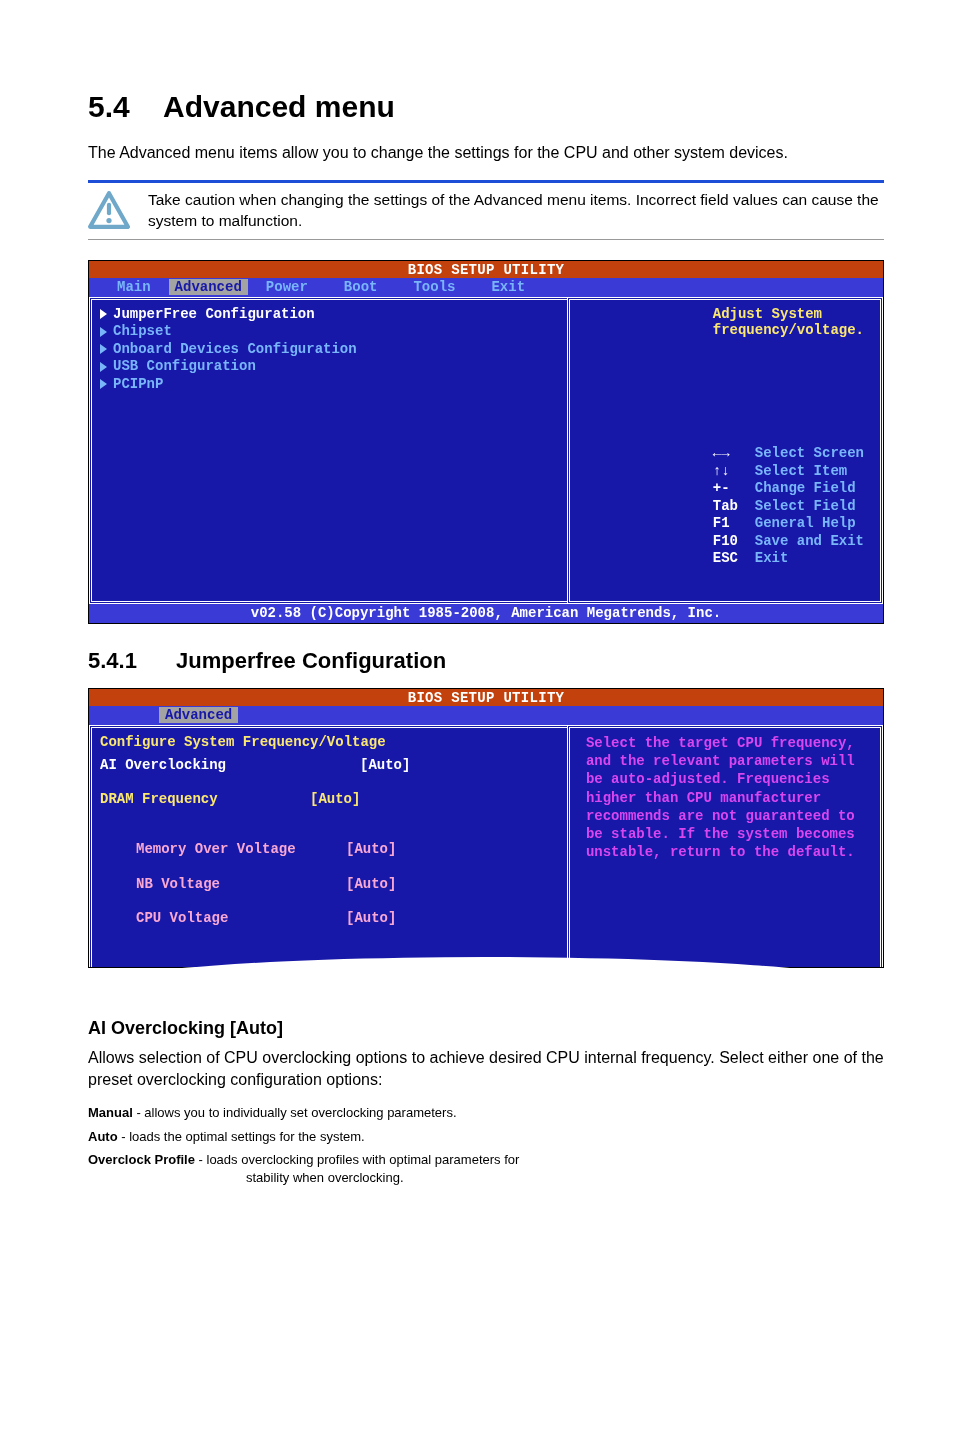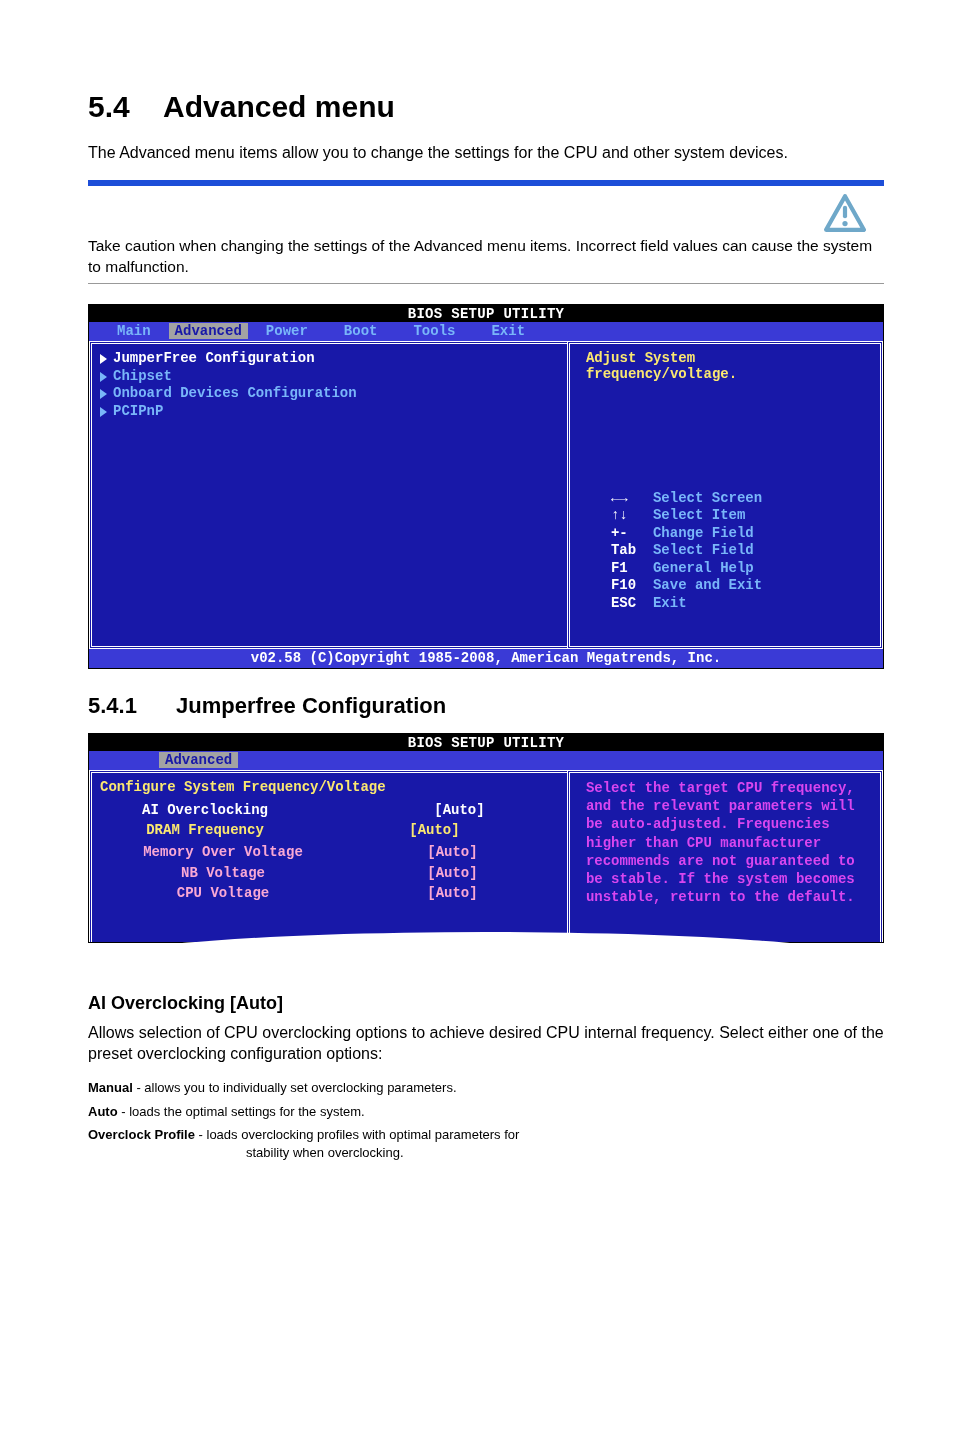--- a/index.html
+++ b/index.html
@@ -18,26 +18,25 @@
     font-weight: bold;
     margin: 0 0 18px 0;
   }
   p.intro {
     font-size: 16px;
     line-height: 1.35;
     margin: 0 0 16px 0;
   }
   .note-box {
     display: flex;
-    align-items: flex-end;
-    border-top: 6px solid #1d4ed8;
+    align-items: center;
+    border-top: 3px solid #1d4ed8;
     border-bottom: 1px solid #999;
     padding: 6px 0;
     margin-bottom: 20px;
-    flex-direction: column;
   }
   .note-icon {
     width: 42px;
     flex-shrink: 0;
     margin-right: 18px;
     margin-top: 2px;
   }
   .note-text {
     font-size: 15.5px;
     line-height: 1.35;
@@ -47,21 +46,21 @@
   .bios-screen {
     font-family: "Courier New", monospace;
     font-size: 14px;
     font-weight: bold;
     color: #fff;
     background: #1818a8;
     border: 1px solid #000;
     margin-bottom: 24px;
   }
   .bios-titlebar {
-    background: #000000;
+    background: #c2410c;
     text-align: center;
     color: #fff;
     padding: 1px 0 0 0;
     font-size: 14px;
     letter-spacing: 0.3px;
   }
   .bios-menubar {
     background: #3a3ad6;
     display: flex;
     justify-content: flex-start;
@@ -88,20 +87,21 @@
     padding: 6px 8px 90px 8px;
   }
   .bios-right {
     flex: 1;
     border: 3px double #fff;
     padding: 6px 16px;
     color: #79b6f9;
     display: flex;
     flex-direction: column;
     justify-content: space-between;
+    align-items: flex-end;
   }
   .bios-right-help {
     color: #fbe870;
     white-space: pre;
   }
   .bios-right-nav {
     white-space: pre;
     line-height: 1.25;
     margin-top: 90px;
     margin-bottom: 10px;
@@ -143,23 +143,22 @@
   .subsection .num {
     display:inline-block;
     width: 88px;
   }
 
   
   .bios2 .bios-menubar { justify-content: flex-start; padding-left: 70px; }
   .bios2 .bios-left-table {
     display:grid;
     grid-template-columns: 210px 1fr;
-    row-gap: 2px;
+    row-gap: 16px;
     line-height: 1.3;
-    text-align: center;
   }
   .bios2 .row-white  { color:#fff; }
   .bios2 .row-yellow { color:#fbe870; }
   .bios2 .row-blue   { color:#f9a8d4;padding-left:36px; }
   .bios2 .bios-right-help2 {
     color:#d946ef;
     white-space: pre-wrap;
     line-height:1.3;
   }
   .bios2 .bios-left { padding-bottom: 40px; border-bottom:none; position:relative;}
@@ -246,20 +245,24 @@
               <span class="tri"></span>
               <span>JumperFree Configuration</span>
             </li>
           <li>
               <span class="tri"></span>
               <span>Chipset</span>
             </li>
           <li>
               <span class="tri"></span>
               <span>Onboard Devices Configuration</span>
+            </li>
+          <li>
+              <span class="tri"></span>
+              <span>USB Configuration</span>
             </li>
           <li>
               <span class="tri"></span>
               <span>PCIPnP</span>
             </li>
         </ul>
       </div>
       <div class="bios-right">
         <div class="bios-right-help">Adjust System
 frequency/voltage.</div>

